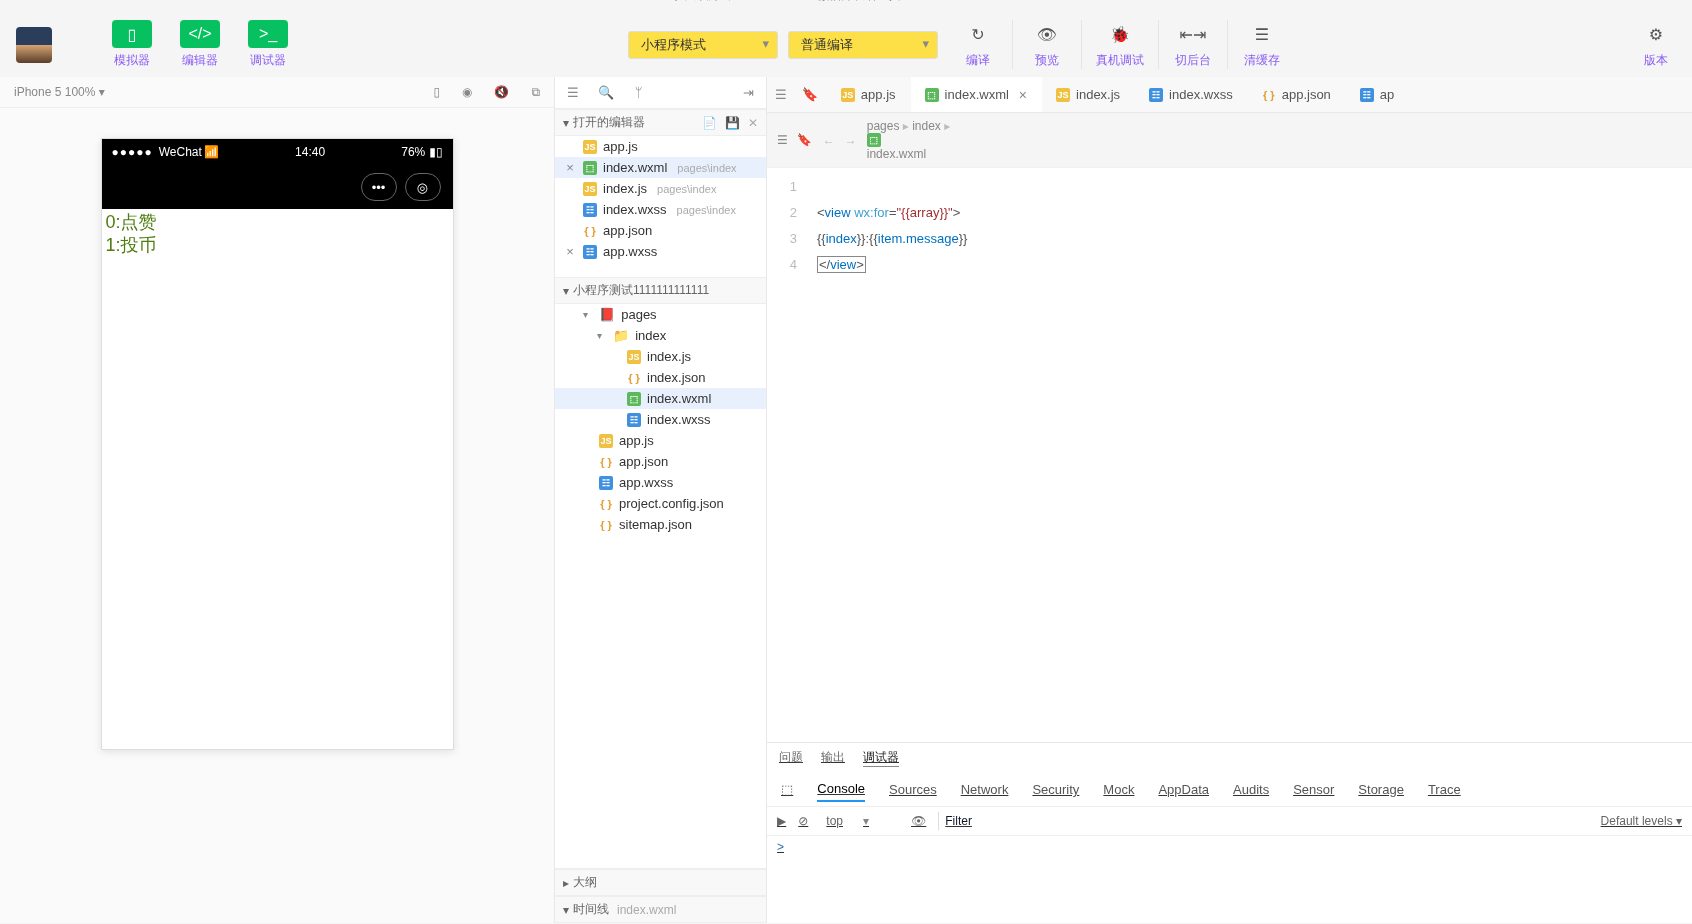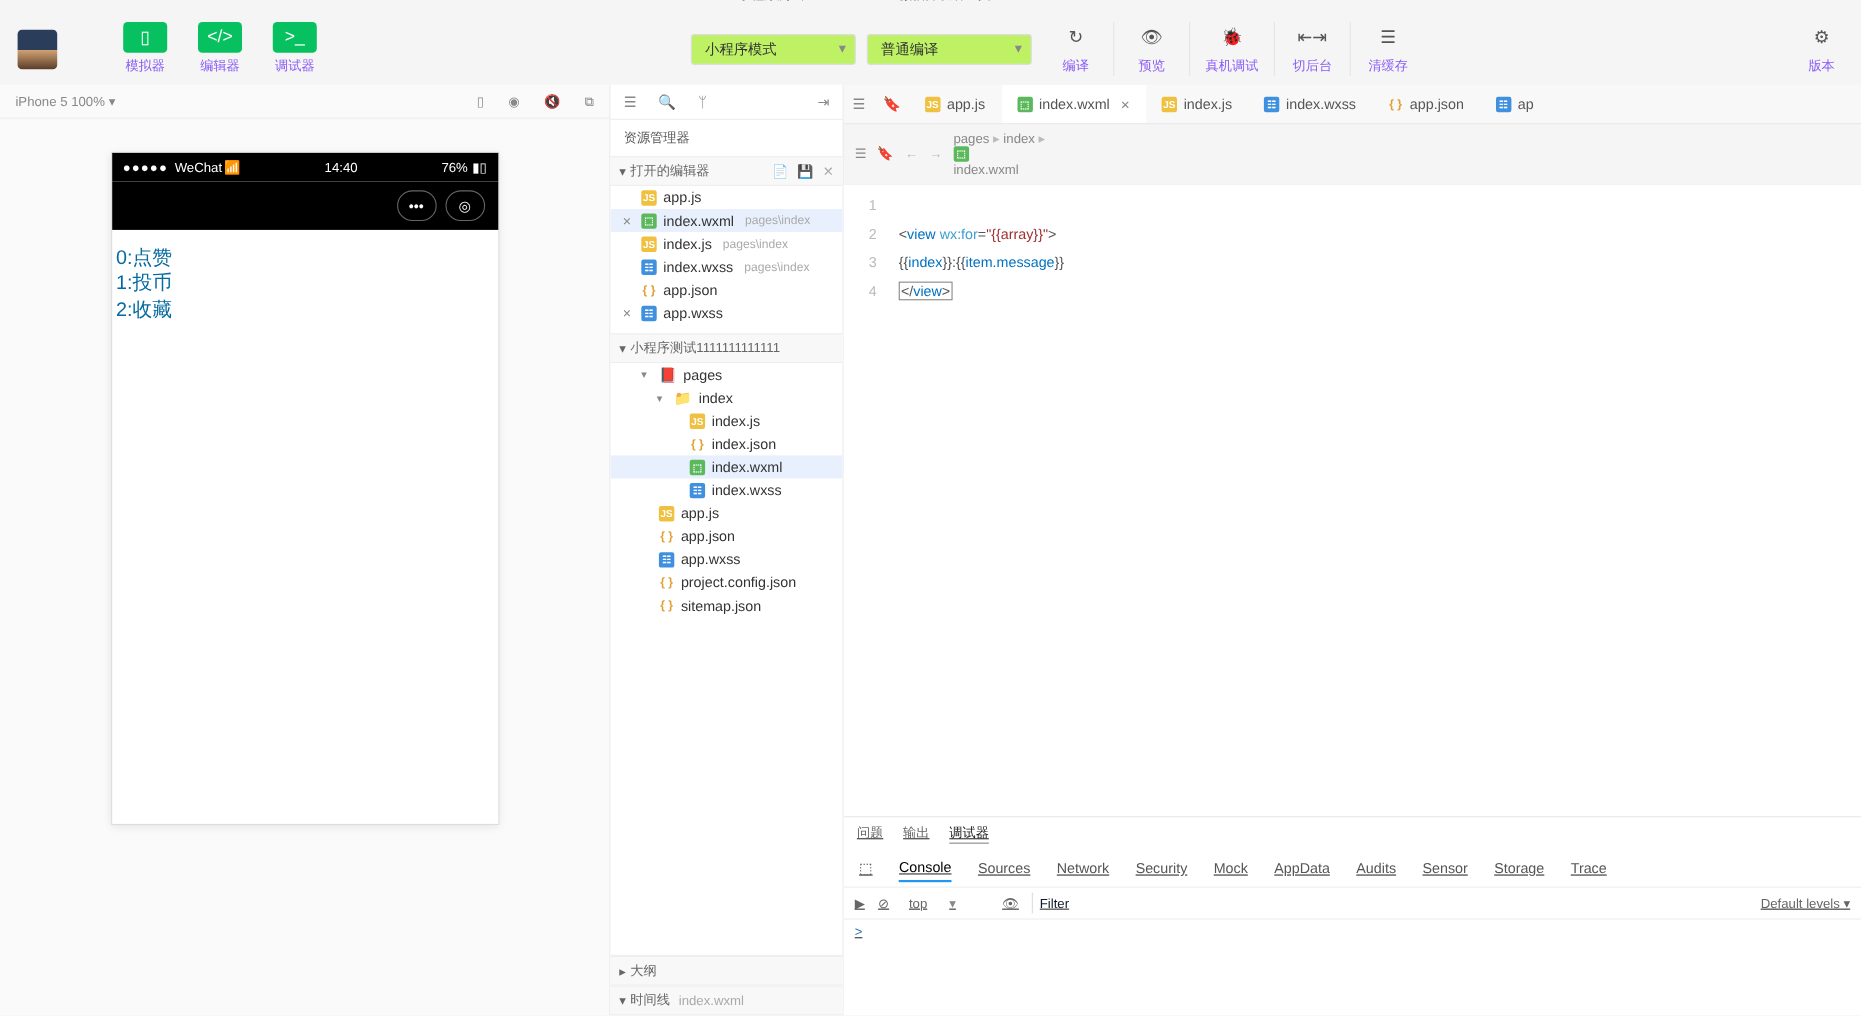--- a/index.html
+++ b/index.html
@@ -10,41 +10,41 @@
 
 .toolbar { display:flex; align-items:center; padding:8px 16px; background:#f5f5f5; }
 .proj-icon { width:36px; height:36px; border-radius:4px; background:linear-gradient(180deg,#2a3d5a 50%,#d4a574 50%,#5a3d2a); margin-right:60px; }
 .tb-group { display:flex; gap:28px; }
 .tb-btn { display:flex; flex-direction:column; align-items:center; gap:4px; cursor:pointer; }
 .tb-icon { width:40px; height:28px; display:flex; align-items:center; justify-content:center; border-radius:4px; font-size:16px; }
 .tb-icon.green { background:#07c160; color:#fff; }
 .tb-icon.plain { color:#555; }
 .tb-label { font-size:12px; color:#8b5cf6; }
 .selects { margin-left:auto; display:flex; gap:10px; margin-right:10px; align-items:center; }
-.select { border:1px solid #ddd; background:#bef264; padding:4px 30px 4px 12px; border-radius:3px; position:relative; font-size:13px; min-width:150px;font-family:Liberation Serif, serif; }
+.select { border:1px solid #ddd; background:#fde047; padding:4px 30px 4px 12px; border-radius:3px; position:relative; font-size:13px; min-width:150px;font-family:Liberation Serif, serif; }
 .select::after { content:"▾"; position:absolute; right:8px; color:#888; }
 .action-btns { display:flex; gap:0; }
 .action-btns .tb-btn { padding:0 14px; border-left:1px solid #e5e5e5; }
 .action-btns .tb-btn:first-child { border-left:none; }
 
 .main { display:flex; height:calc(100% - 78px); }
 
 .left-pane { width:555px; background:#fafafa; display:flex; flex-direction:column; border-right:1px solid #e8e8e8; }
 .device-bar { display:flex; align-items:center; padding:8px 14px; color:#888; font-size:12px; border-bottom:1px solid #eee; }
 .device-bar .device-name { }
 .device-bar .right-ico { margin-left:auto; display:flex; gap:22px; color:#888; }
 
 .sim-phone { margin:30px auto 0; width:353px; background:#fff; border:1px solid #ddd; box-shadow:0 2px 8px rgba(0,0,0,0.1); }
 .phone-status { background:#000; color:#fff; display:flex; align-items:center; padding:6px 10px; font-size:12px; font-weight:500; }
 .phone-status .dots { letter-spacing:1px; }
 .phone-status .time { margin:0 auto; }
 .phone-status .batt { display:flex; align-items:center; gap:4px; }
 .phone-nav { background:#000; height:44px; display:flex; align-items:center; justify-content:flex-end; padding:0 12px; gap:8px; }
 .cap-btn { width:36px; height:28px; border-radius:14px; border:1px solid #666; display:flex; align-items:center; justify-content:center; color:#fff; }
-.phone-body { padding:14px 4px; font-size:18px; color:#0369a1; min-height:540px; }
+.phone-body { padding:2px 4px; font-size:18px; color:#4d7c0f; min-height:540px; }
 .phone-body div { line-height:1.3; }
 
 .explorer { width:212px; background:#fff; border-right:1px solid #e8e8e8; display:flex; flex-direction:column; }
 .exp-iconbar { display:flex; align-items:center; gap:20px; padding:8px 12px; color:#888; border-bottom:1px solid #eee; }
 .exp-iconbar .sp { margin-left:auto; }
 .exp-title { padding:8px 12px; font-size:12px; color:#555; }
 .exp-section { padding:4px 8px; font-size:12px; color:#666; display:flex; align-items:center; background:#f8f8f8; border-top:1px solid #eee; border-bottom:1px solid #eee; }
 .exp-section .caret { margin-right:4px; }
 .exp-section .ico-r { margin-left:auto; display:flex; gap:8px; color:#aaa; }
 .tree { flex:1; overflow:auto; font-size:13px; }
@@ -180,33 +180,31 @@
             <span>▮▯</span>
           </span>
       </div>
       <div class="phone-nav">
         <div class="cap-btn">•••</div>
         <div class="cap-btn">◎</div>
       </div>
       <div class="phone-body" id="phone-body">
           <div>0:点赞</div>
           <div>1:投币</div>
-          <div>2:收藏</div>
         </div>
     </div>
   </div>
 
   <div class="explorer">
     <div class="exp-iconbar">
       <span>☰</span>
       <span>🔍</span>
       <span>ᛘ</span>
       <span class="sp">⇥</span>
     </div>
-    <div class="exp-title">资源管理器</div>
     <div class="exp-section">
       <span class="caret">▾</span>
         <span>打开的编辑器</span>
       <span class="ico-r">
           <span>📄</span>
           <span>💾</span>
           <span>✕</span>
         </span>
     </div>
     <div id="open-files" class="tree">

